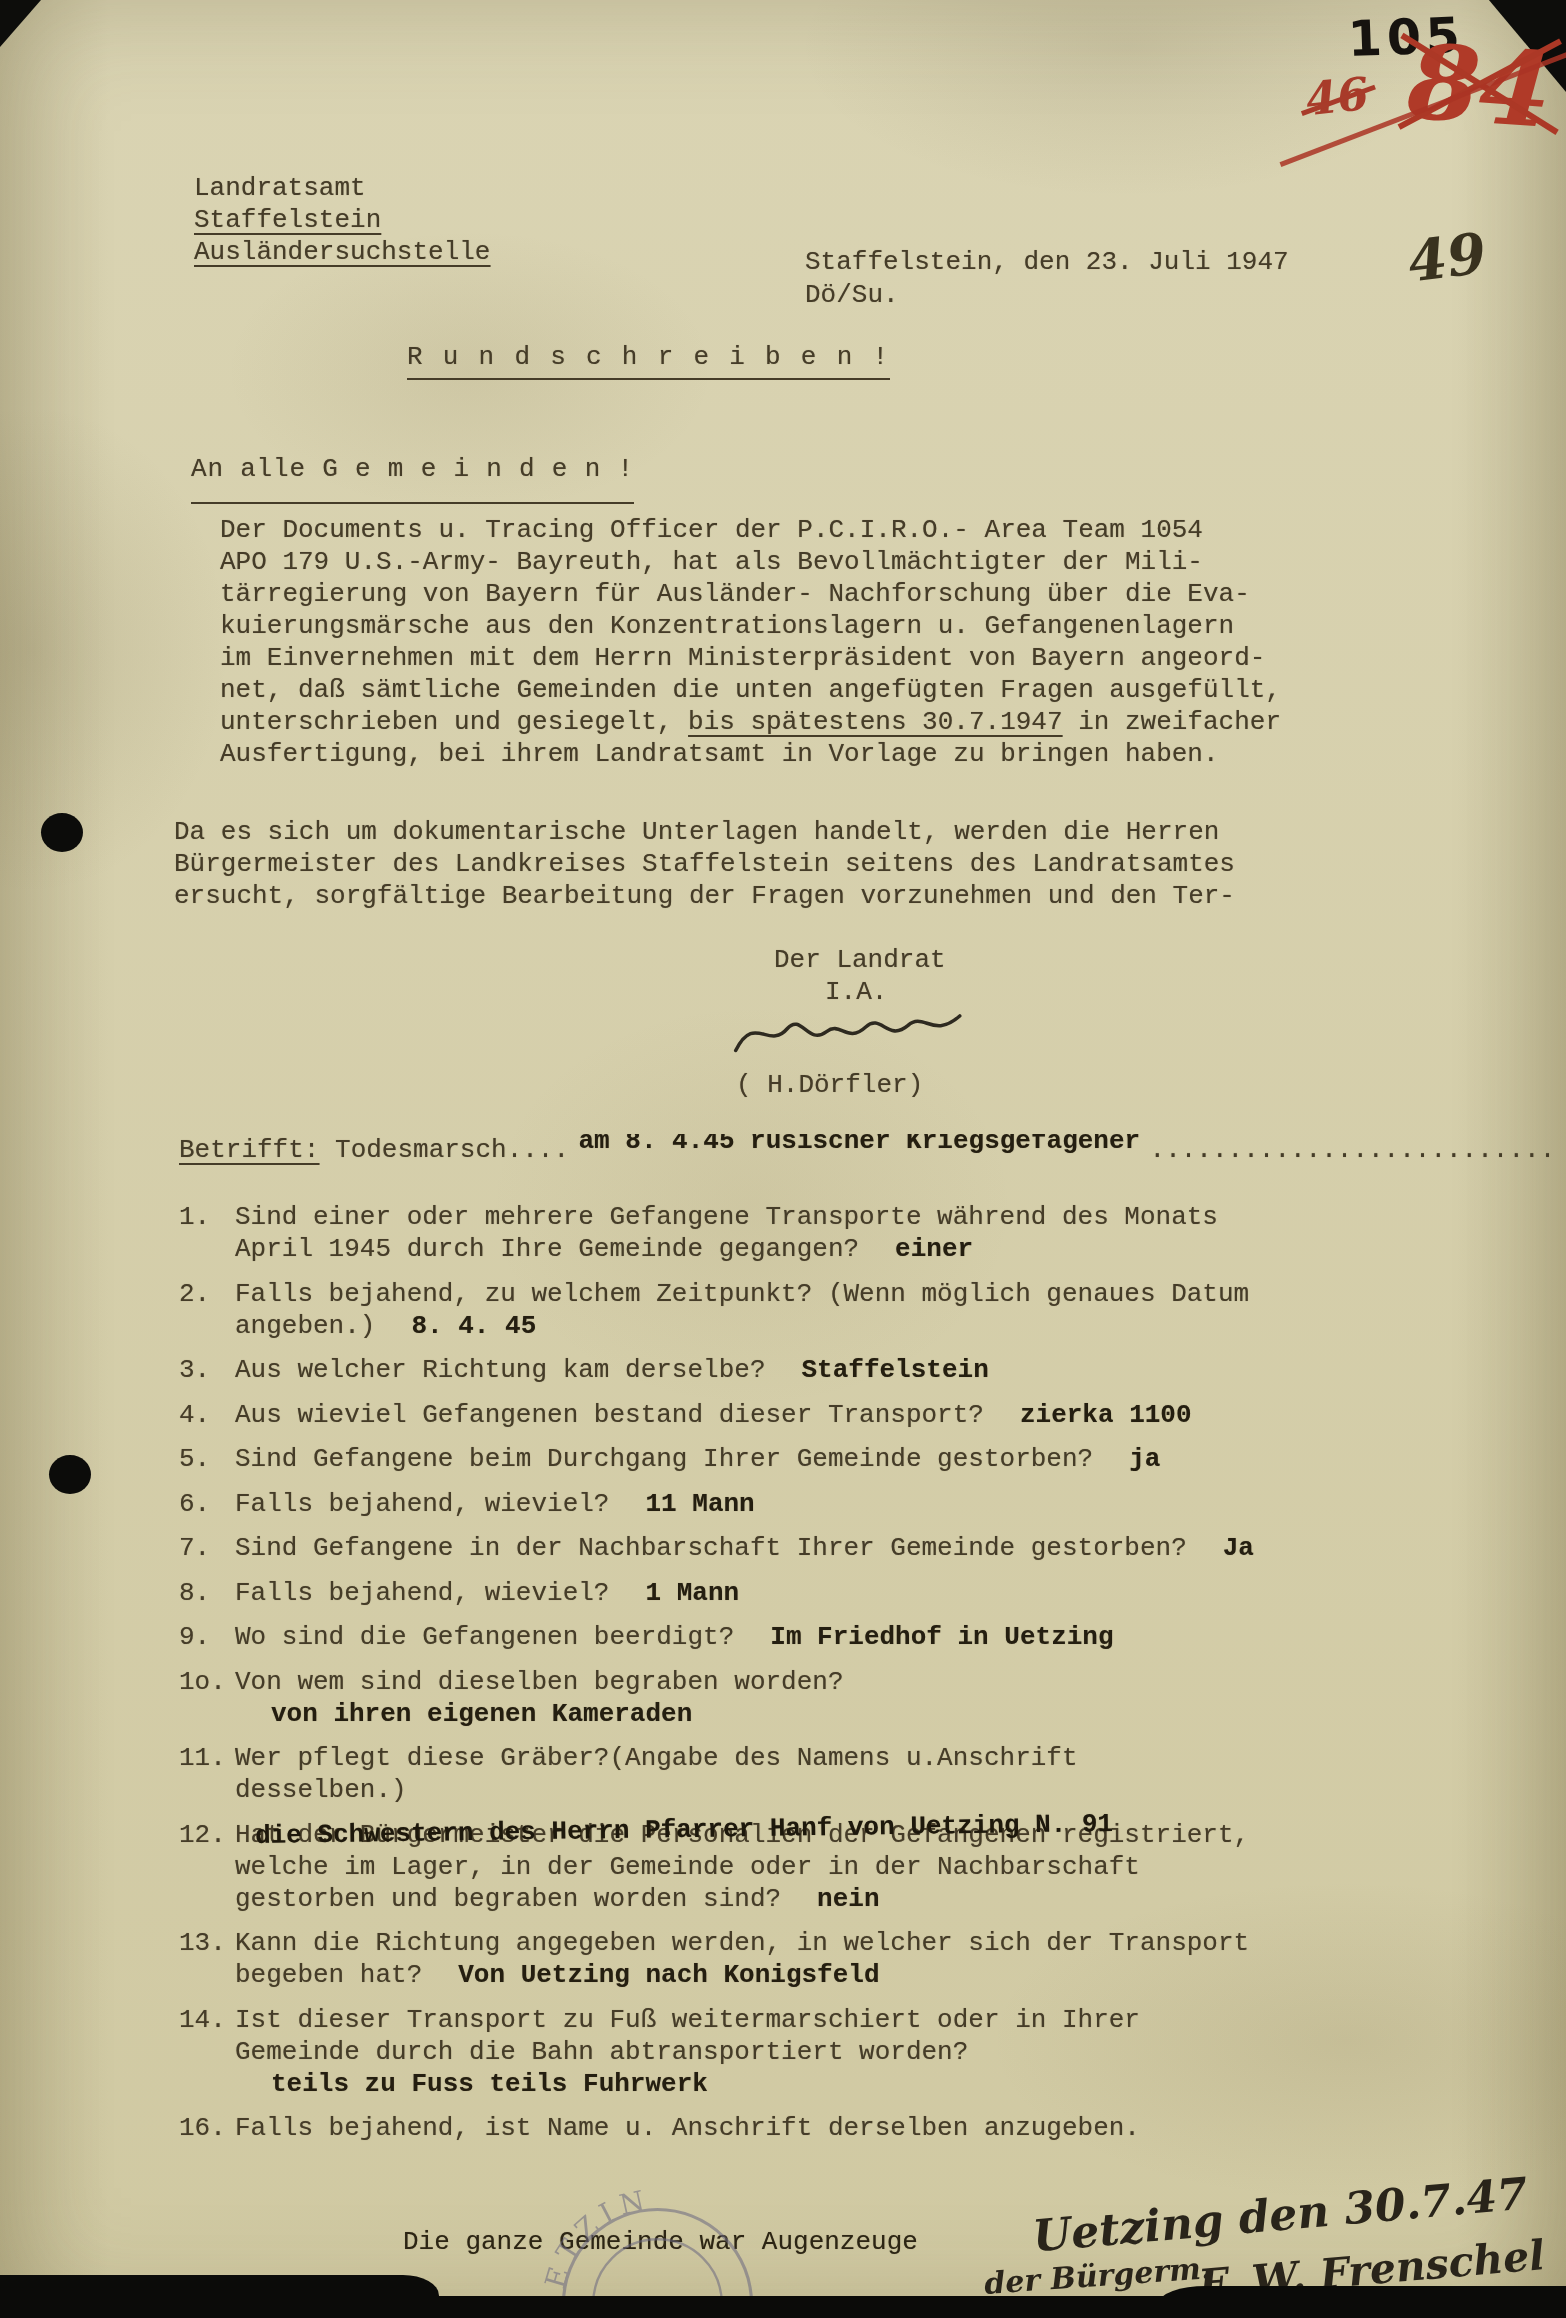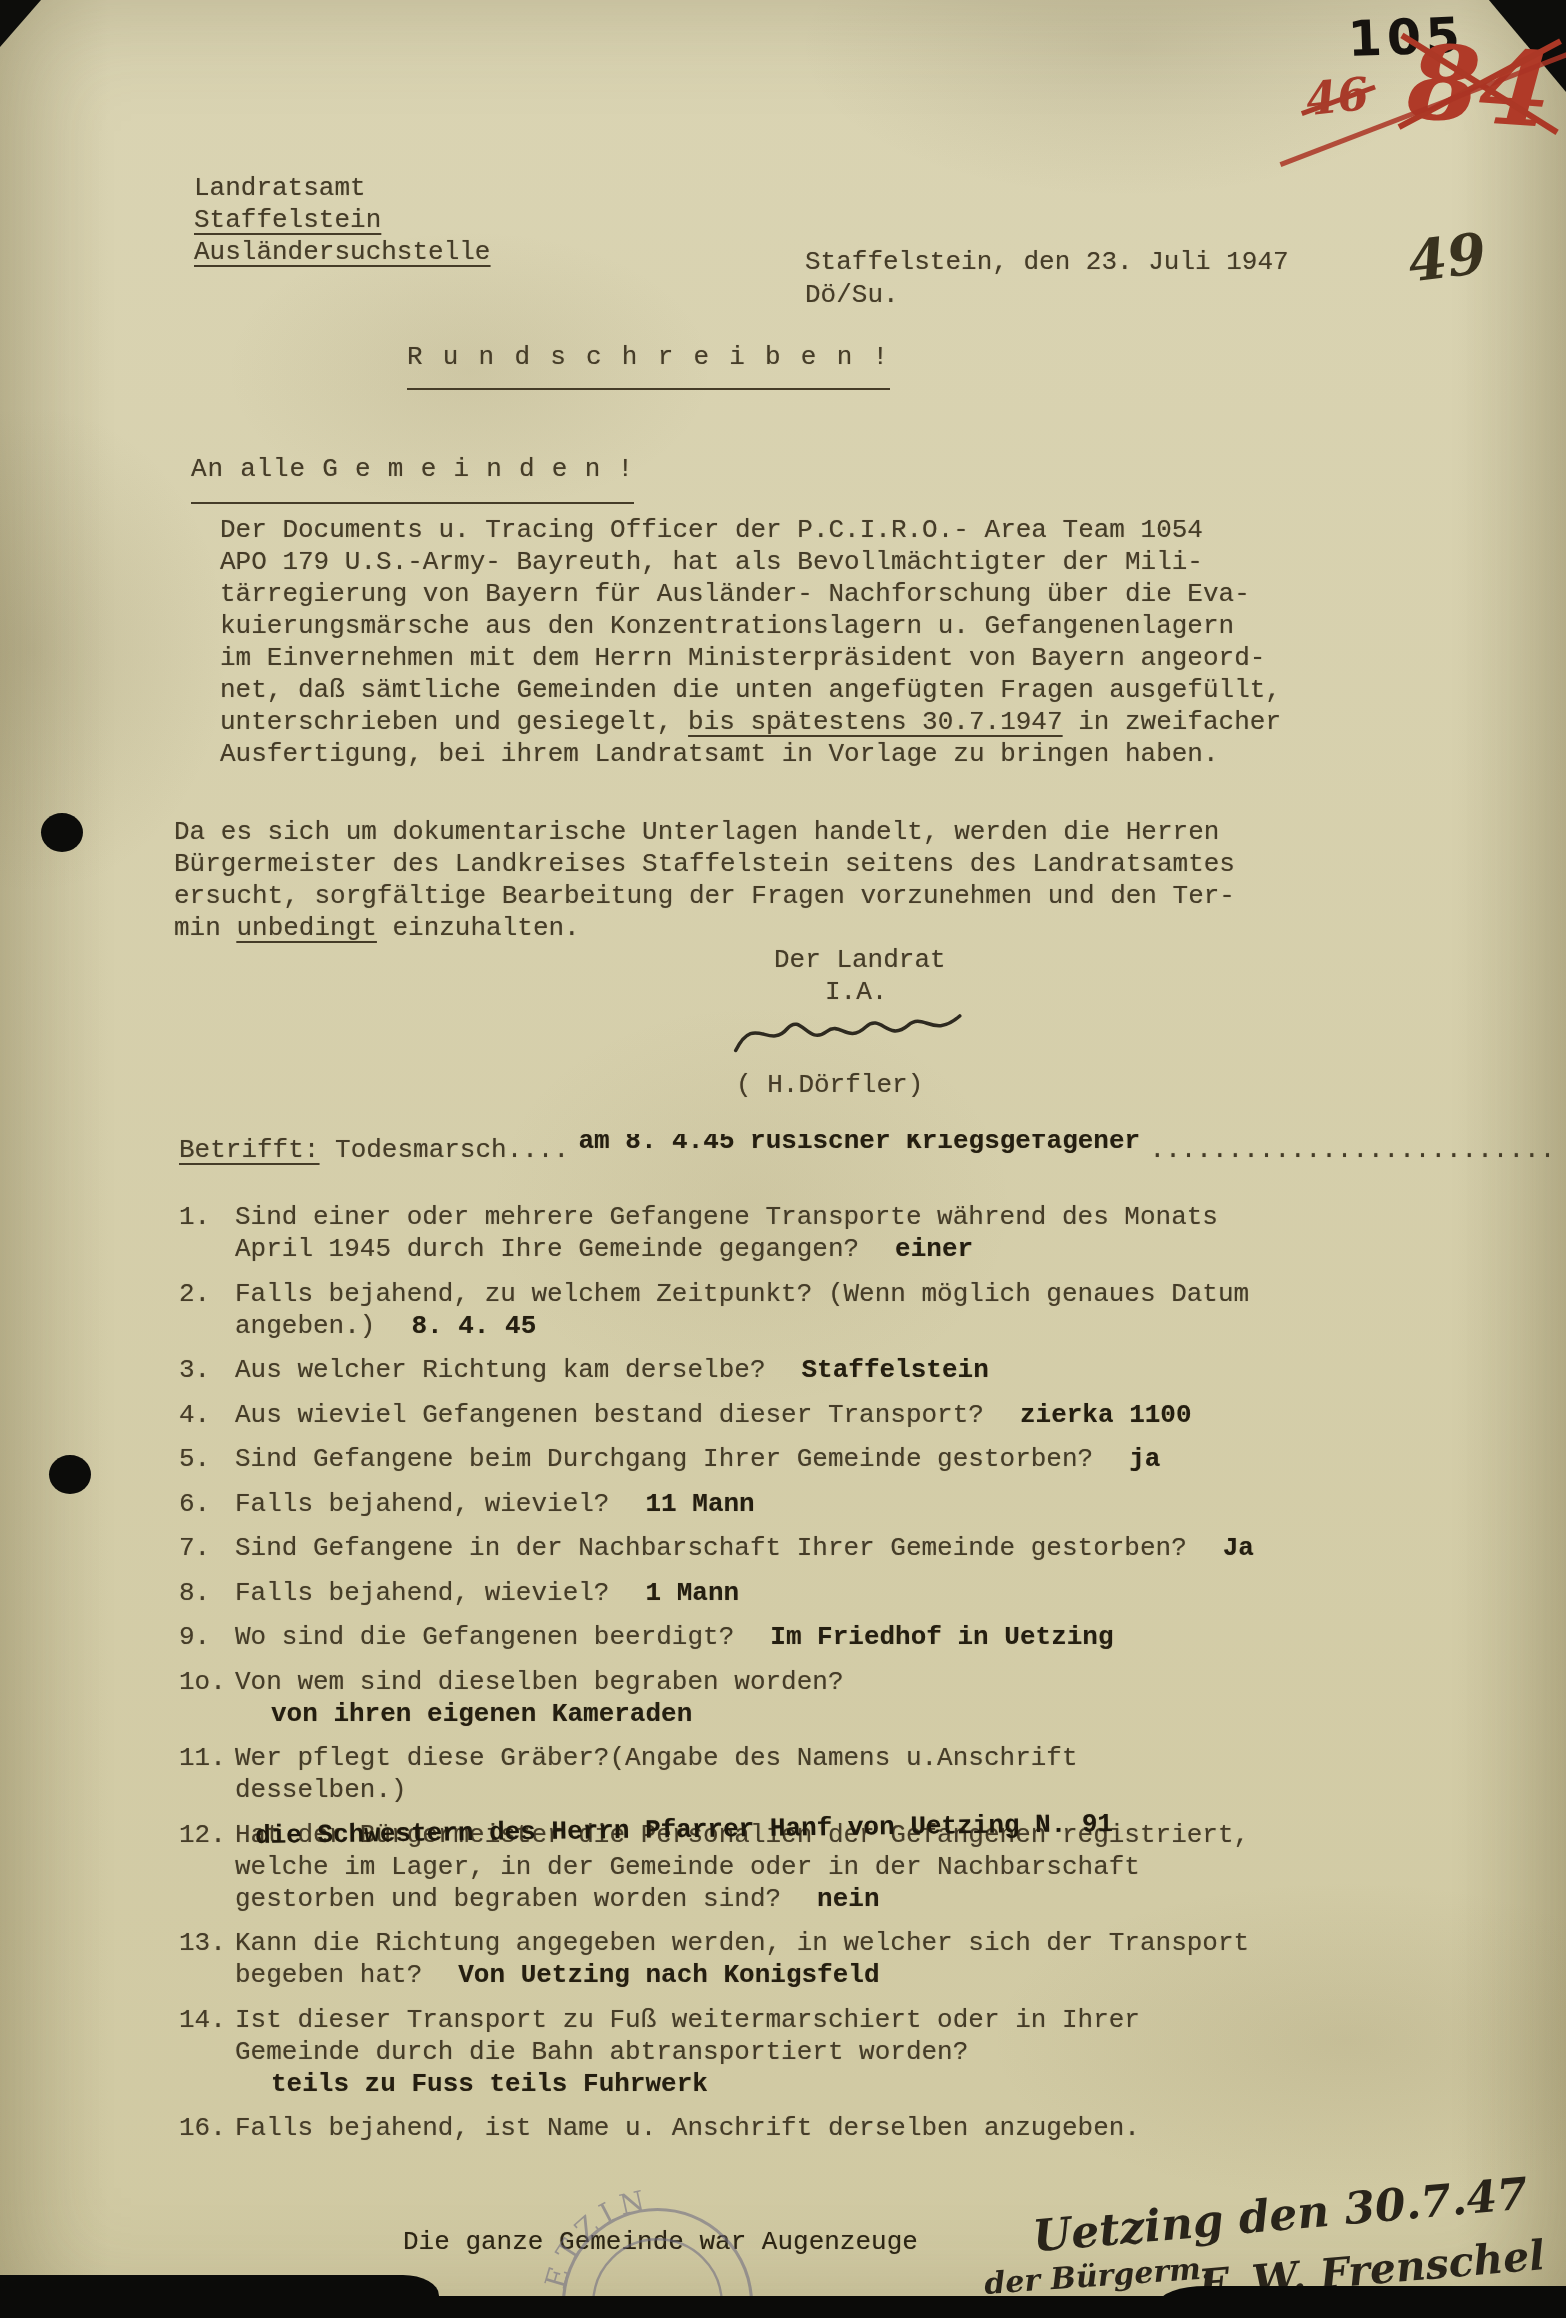--- a/index.html
+++ b/index.html
@@ -54,21 +54,21 @@
   .red-slash { position:absolute; left:1270px; top:106px; width:313px; height:4.7px; background:rgba(170,52,36,.85);
              transform:rotate(-21deg); }
   .mark-49 { position:absolute; left:1408px; top:224px; font-family:"DejaVu Serif","Liberation Serif",serif;
              font-style:italic; font-weight:700; font-size:56px; color:#39321f; transform:rotate(-7deg); }
 
   
   .sender { position:absolute; left:194px; top:172px; }
   .dateline { position:absolute; left:805px; top:246px; }
   .refcode { position:absolute; left:805px; top:279px; }
 
-  .title { position:absolute; left:407px; top:341px; letter-spacing:2.3px; padding-bottom:15px;
+  .title { position:absolute; left:407px; top:341px; letter-spacing:2.3px; padding-bottom:5px;
            border-bottom:2.3px solid #453c28; }
   .salutation { position:absolute; left:191px; top:453px; letter-spacing:0.8px; padding-bottom:17px;
            border-bottom:2.3px solid #453c28; }
 
   .para1 { position:absolute; left:188px; top:514px;margin-left:32px; }
   .para2 { position:absolute; left:174px; top:816px; }
   .para1 div, .para2 div { white-space:nowrap; }
 
   .sigblock { position:absolute; left:736px; top:944px; }
   .sig-role { margin-left:38px; }
@@ -131,21 +131,20 @@
     <div>im Einvernehmen mit dem Herrn Ministerpräsident von Bayern angeord-</div>
     <div>net, daß sämtliche Gemeinden die unten angefügten Fragen ausgefüllt,</div>
     <div><span>unterschrieben und gesiegelt, </span><span class="u">bis spätestens 30.7.1947</span><span> in zweifacher</span></div>
     <div>Ausfertigung, bei ihrem Landratsamt in Vorlage zu bringen haben.</div>
   </div>
 
   <div class="para2 typed">
     <div>Da es sich um dokumentarische Unterlagen handelt, werden die Herren</div>
     <div>Bürgermeister des Landkreises Staffelstein seitens des Landratsamtes</div>
     <div>ersucht, sorgfältige Bearbeitung der Fragen vorzunehmen und den Ter-</div>
-    <div><span>min </span><span class="u">unbedingt</span><span> einzuhalten.</span></div>
   </div>
 
   <div class="sigblock typed">
     <div class="sig-role">Der Landrat</div>
     <div class="sig-ia">I.A.</div>
     <svg class="sig-stroke" width="235" height="58" viewBox="0 0 300 74">
       <path d="M6,58 C30,10 48,58 72,30 C90,10 98,52 122,34 C140,20 148,50 172,28 C192,10 200,48 226,26 C246,8 258,44 292,14" fill="none" stroke="#2e2a20" stroke-width="4.5" stroke-linecap="round"></path>
     </svg>
     <div class="sig-name">( H.Dörfler)</div>
   </div>

